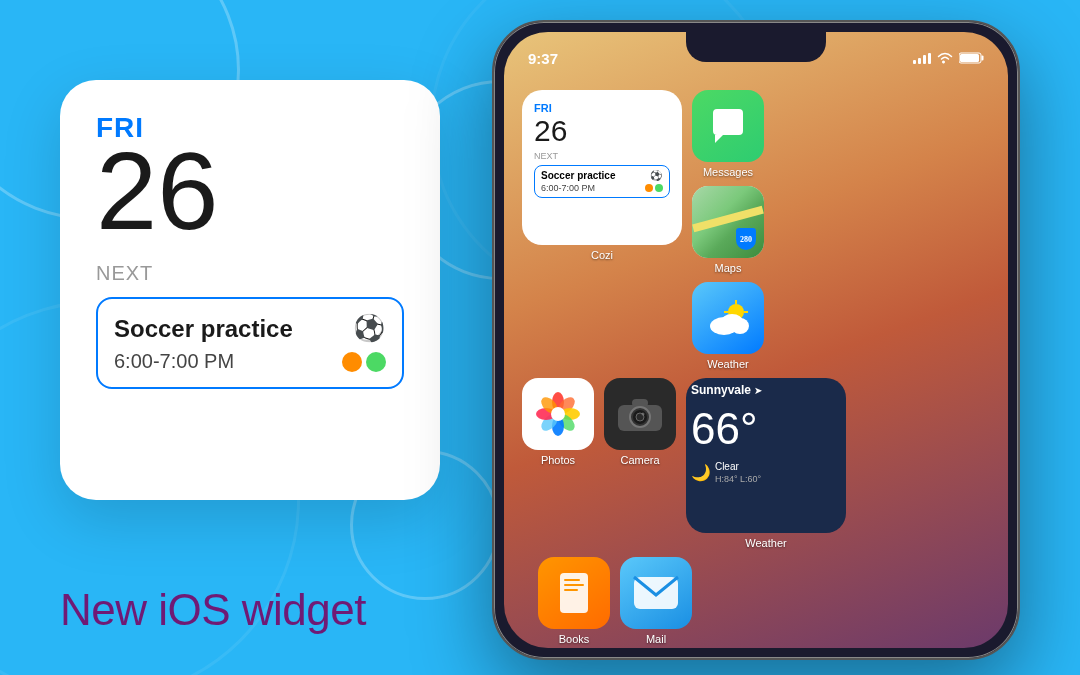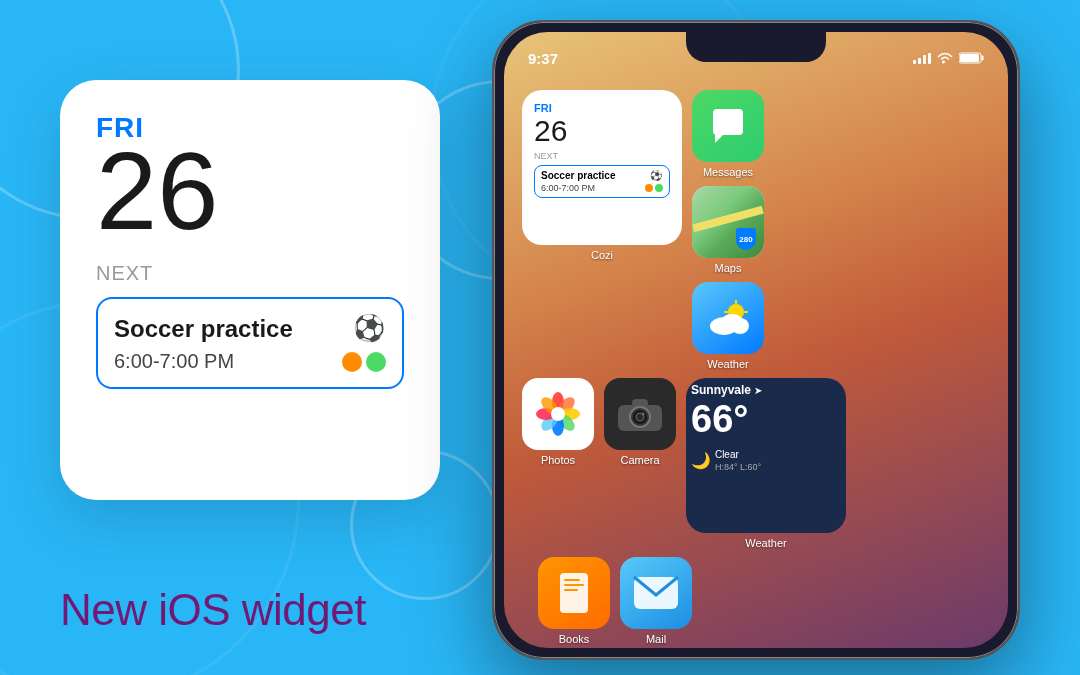--- a/index.html
+++ b/index.html
@@ -322,24 +322,24 @@
       border-radius: 20px;
       padding: 5px;
       flex-shrink: 0;
       color: white;
     }
     .weather-city {
       font-size: 12px;
       font-weight: 600;
     }
     .weather-temp {
-      font-size: 38px;
-      font-weight: 700;
+      font-size: 44px;
+      font-weight: 400;
       line-height: 1.1;
-      margin-top: 2px;
+      margin-top: 8px;
     }
     .weather-icon-row {
       display: flex;
       align-items: center;
       gap: 4px;
       margin-top: 8px;
     }
     .weather-condition {
       font-size: 10px;
     }
@@ -386,20 +386,21 @@
       width: 20px;
       height: 22px;
       background: #007AFF;
       border-radius: 3px 3px 10px 10px;
       display: flex;
       align-items: center;
       justify-content: center;
       font-size: 8px;
       color: white;
       font-weight: 700;
+      font-family: Liberation Serif, serif;
     }
 
     
     .cozi-label-area {
       display: flex;
       flex-direction: column;
       align-items: center;
     }
 
     

